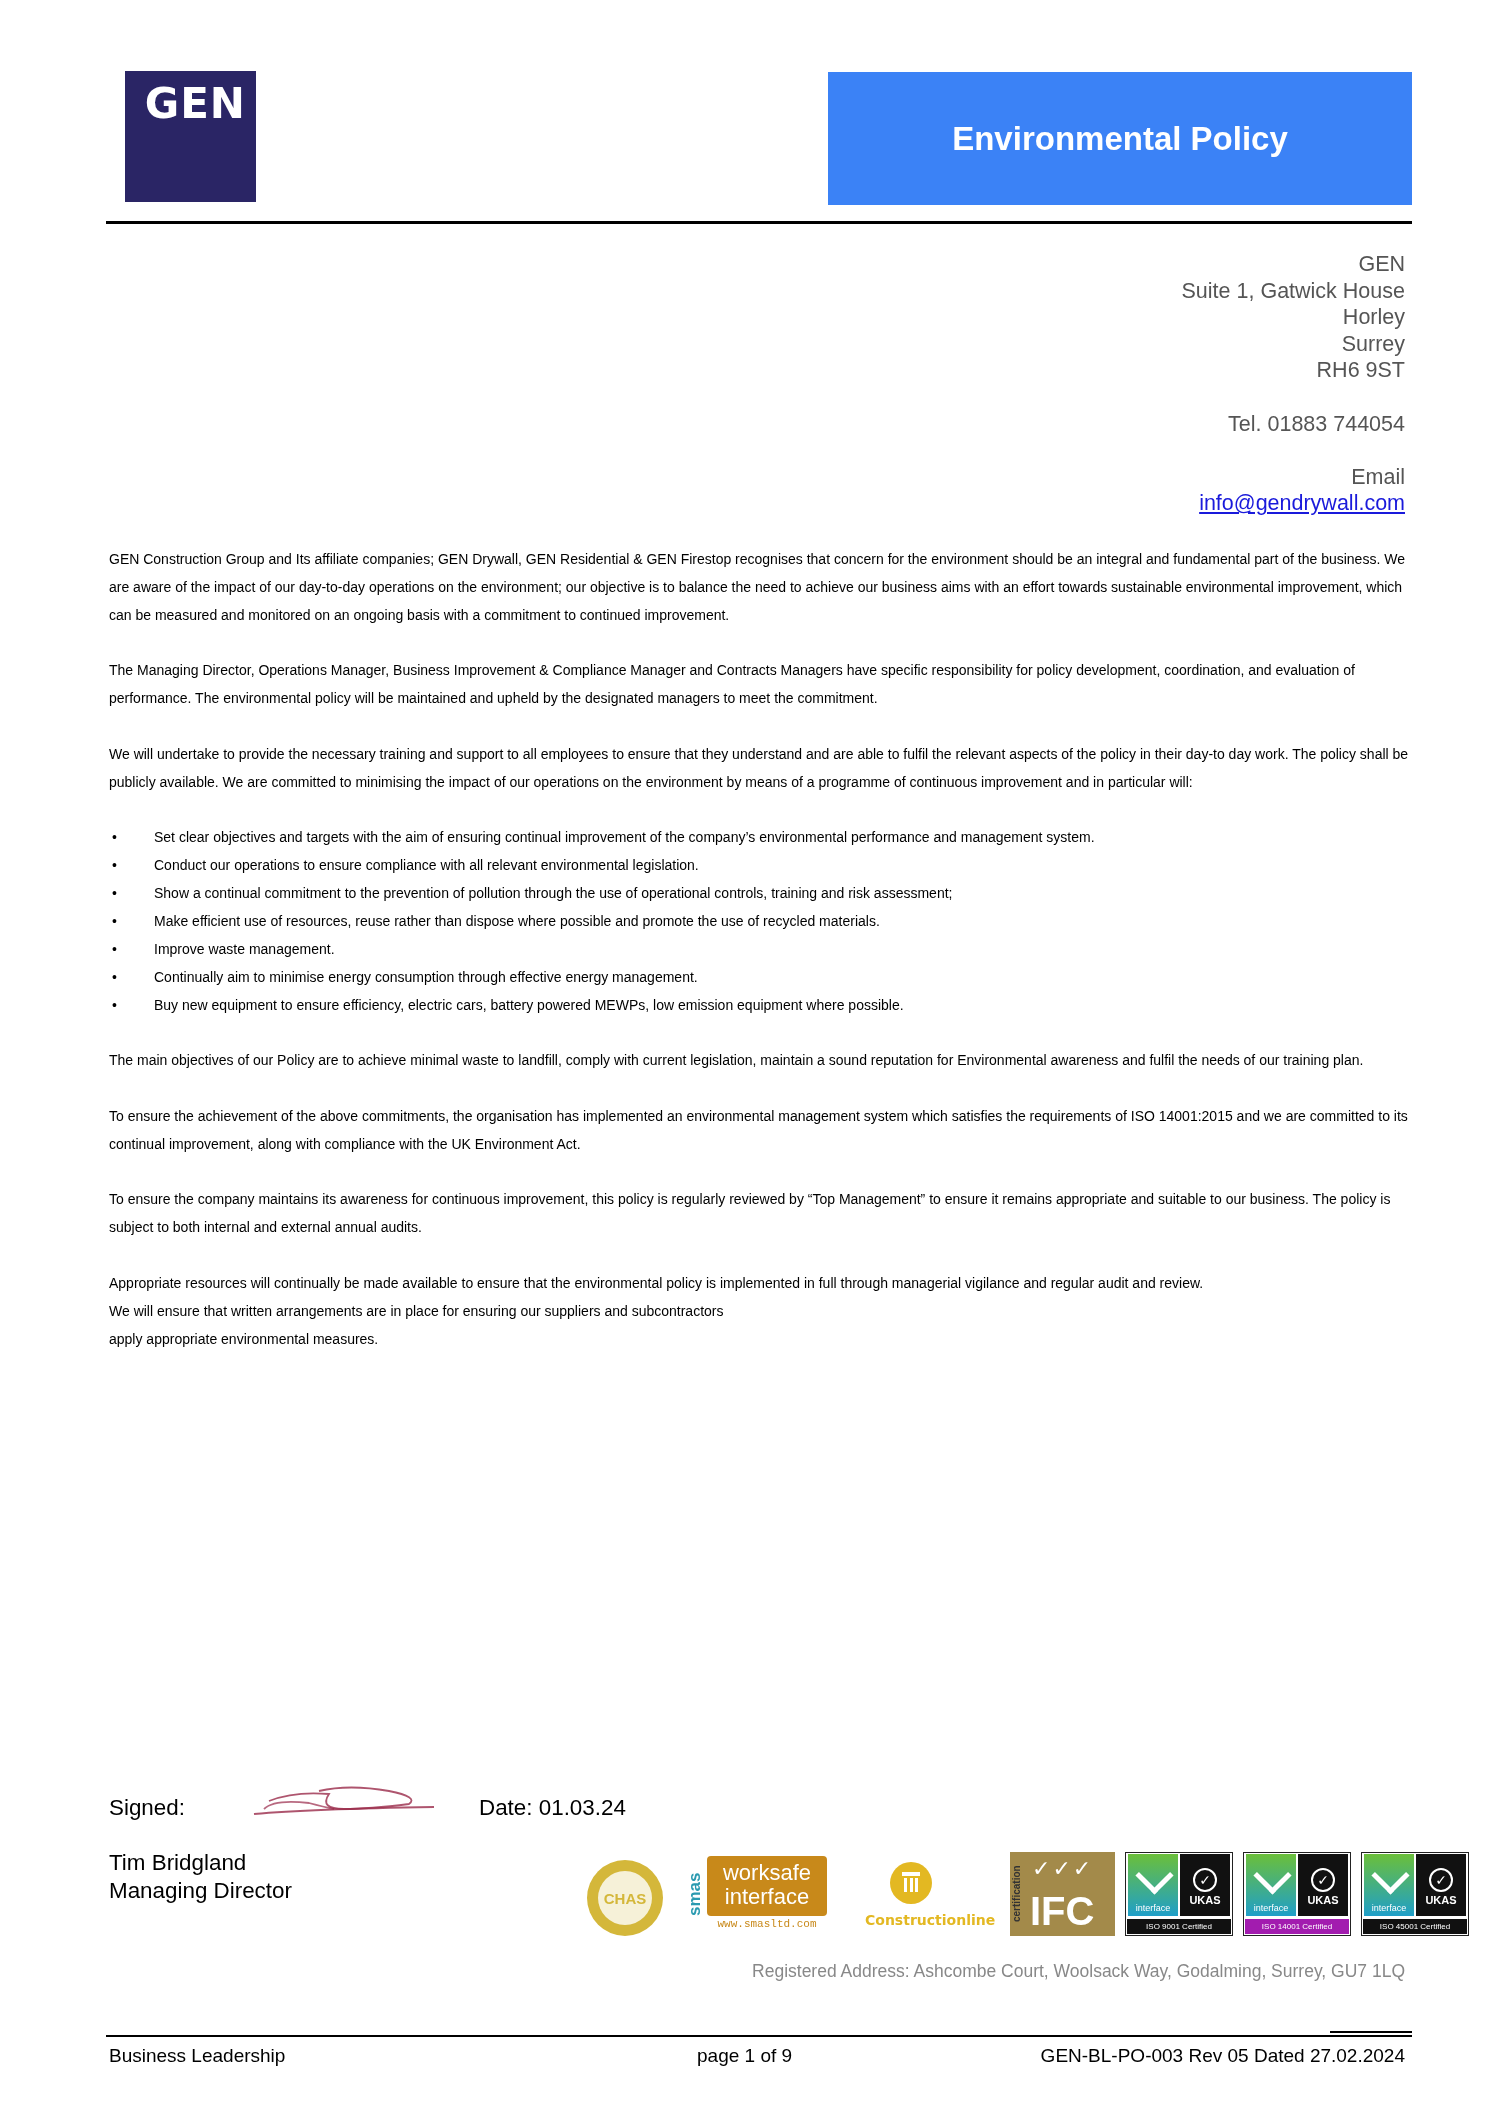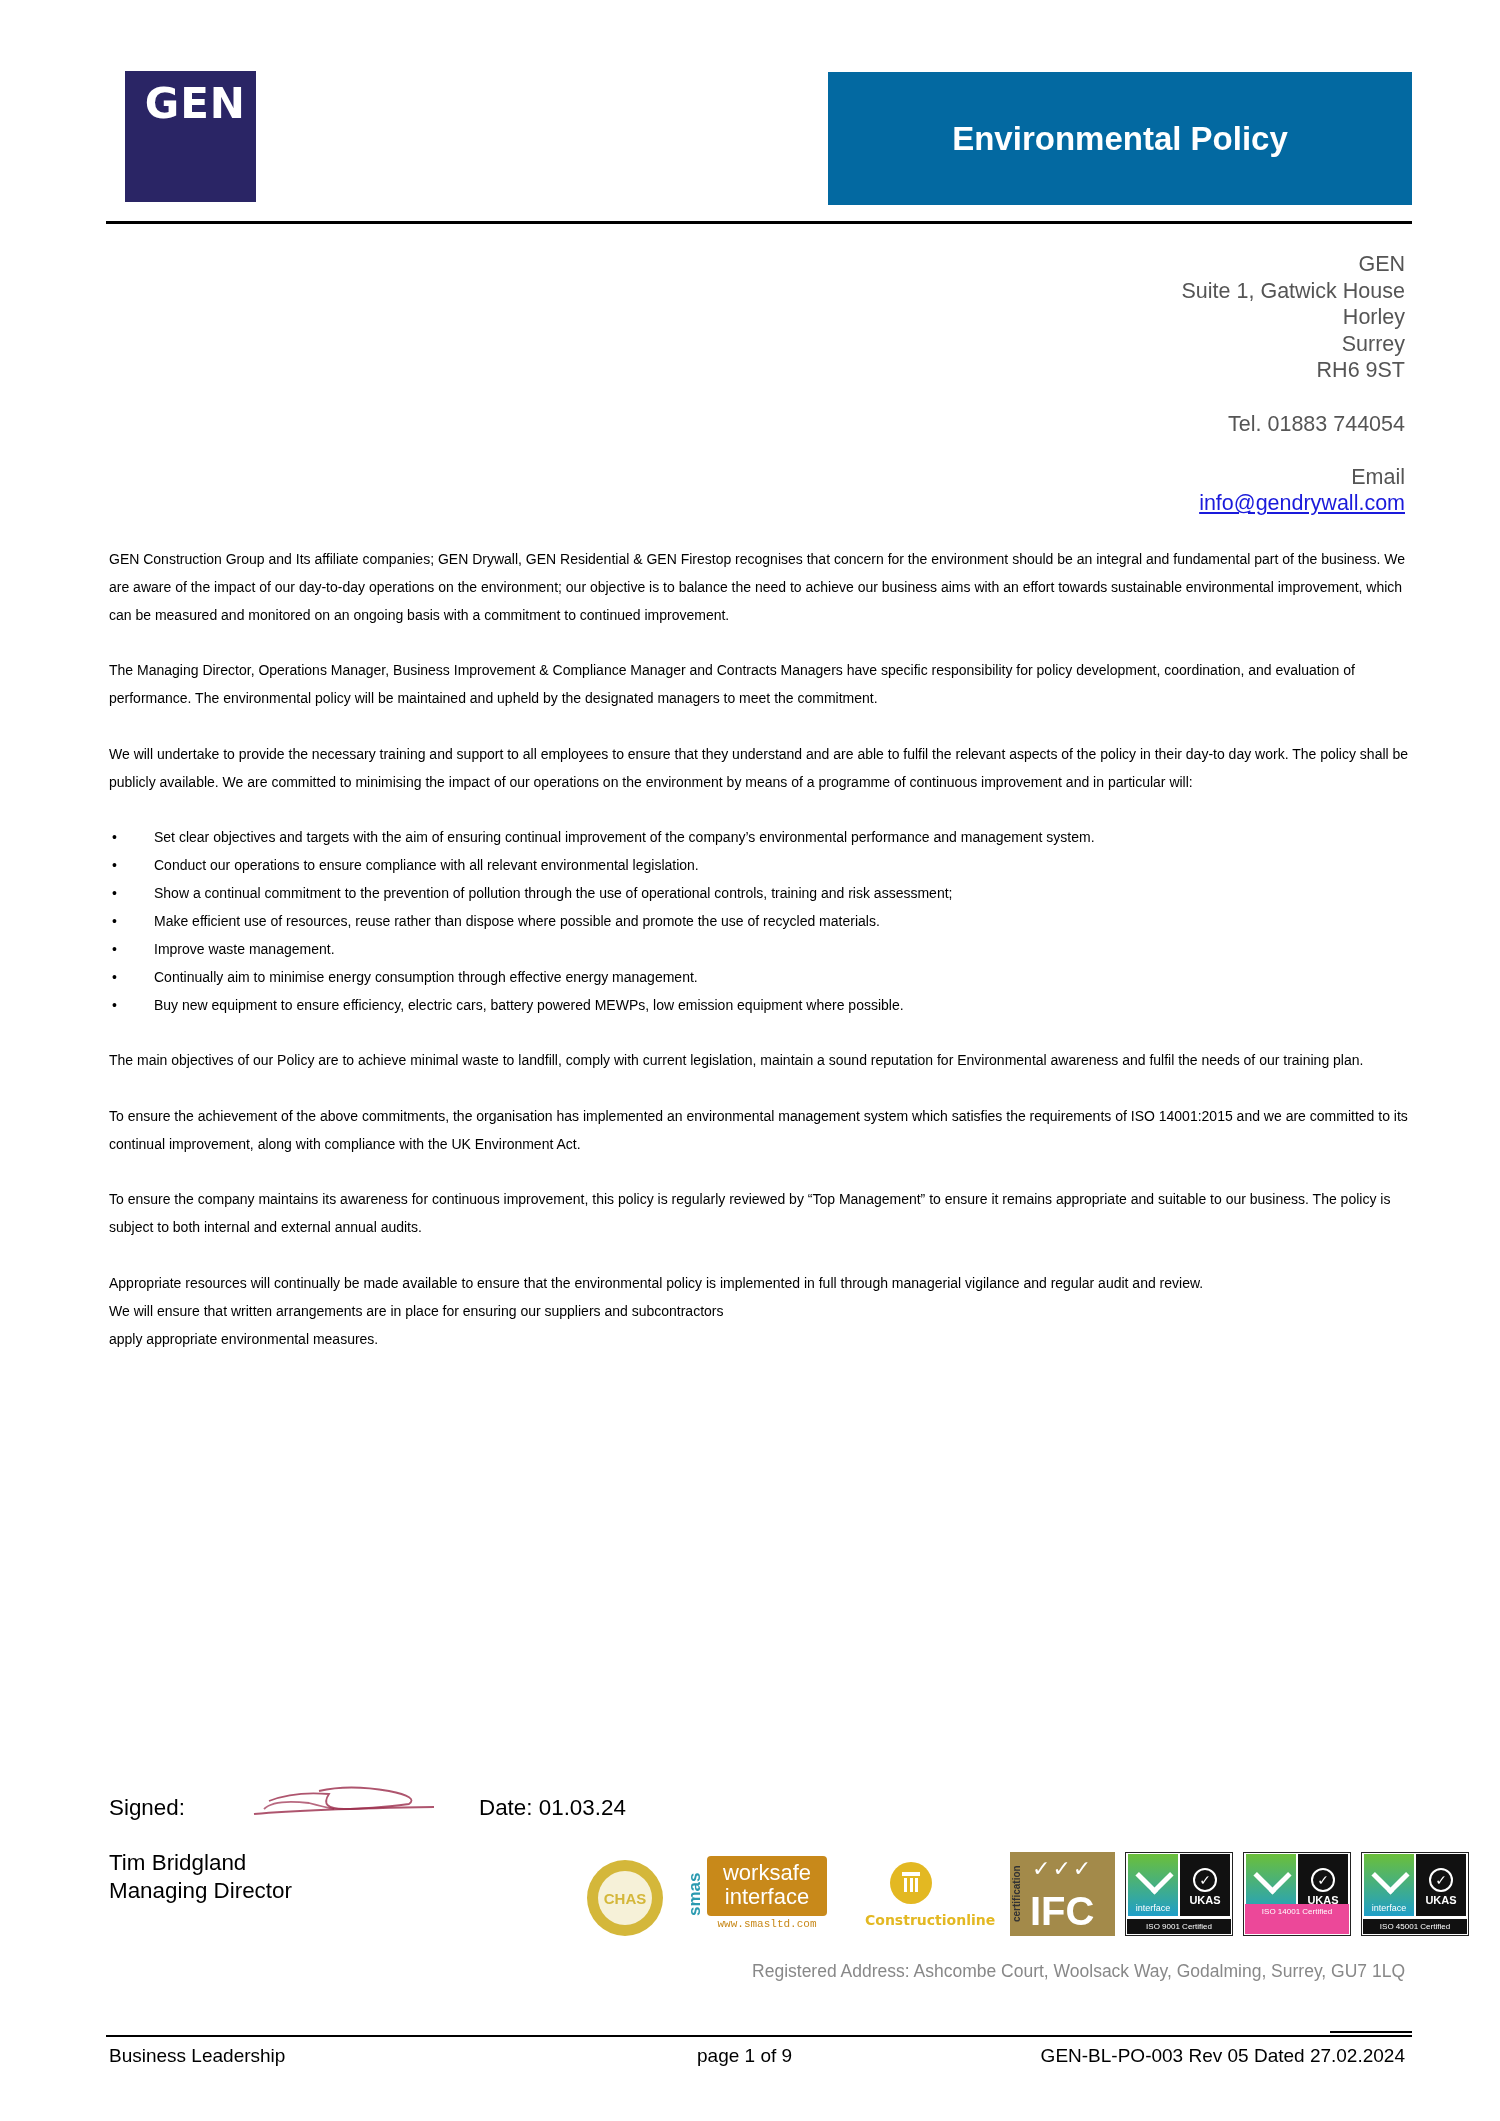--- a/index.html
+++ b/index.html
@@ -2,21 +2,21 @@
 <html><head>
 <meta charset="utf-8">
 <style>
   html, body { margin:0; padding:0; background:#ffffff; }
   body { width:1500px; height:2121px; position:relative; overflow:hidden;
          font-family:"Liberation Sans", sans-serif; color:#000; }
   .abs { position:absolute; }
   #logo { left:125px; top:71px; width:131px; height:131px; background:#2a2565; }
   #logo-text { position:absolute; right:10px; top:8px; color:#fff; font-weight:bold;
                font-size:42px; font-family:"DejaVu Sans", sans-serif; letter-spacing:1px; }
-  #title-box { left:828px; top:72px; width:584px; height:133px; background:#0369a1; }
+  #title-box { left:828px; top:72px; width:584px; height:133px; background:#3b82f6; }
   #title-text { position:absolute; left:0; right:0; top:48px; text-align:center; color:#fff;
                 font-weight:bold; font-size:33px; }
   #header-rule { left:106px; top:221px; width:1306px; height:3px; background:#000; }
   #address { right:95px; top:251px; text-align:right; color:#555; font-size:21.5px; line-height:26.6px; }
   #address .gap { height:26.6px; }
   #address a { color:#1a1adb; text-decoration:underline; }
   #body { left:109px; top:546px; width:1300px; font-size:14px; line-height:27.85px; }
   #body p { margin:0 0 27.85px 0; }
   #body ul { margin:0 0 27.85px 0; padding:0; list-style:none; }
   #body li { position:relative; padding-left:45px; }
@@ -145,21 +145,21 @@
   <div class="logo-item iso" style="left:658px;top:0;width:108px;height:84px">
       <div style="position:absolute;left:0;top:0;width:108px;height:84px;border:1px solid #222;box-sizing:border-box;background:#fff"></div>
       <div style="position:absolute;left:3px;top:2px;width:50px;height:62px;background:linear-gradient(#6bbf3a,#1f9fc9)">
         <div style="position:absolute;left:13px;top:8px;width:22px;height:22px;border-right:5px solid #fff;border-bottom:5px solid #fff;transform:rotate(45deg)"></div>
         <div style="position:absolute;left:0;right:0;bottom:3px;text-align:center;color:#fff;font-size:9px">interface</div>
       </div>
       <div style="position:absolute;left:55px;top:2px;width:50px;height:62px;background:#111">
         <div style="position:absolute;left:13px;top:14px;width:20px;height:20px;border:2px solid #fff;border-radius:50%;color:#fff;font-size:14px;text-align:center;line-height:20px">✓</div>
         <div style="position:absolute;left:0;right:0;top:40px;text-align:center;color:#fff;font-weight:bold;font-size:11px">UKAS</div>
       </div>
-      <div style="position:absolute;left:2px;right:2px;bottom:2px;height:30px;background:#ec4899;color:#fff;font-size:8px;text-align:center;line-height:15px">ISO 14001 Certified</div>
+      <div style="position:absolute;left:2px;right:2px;bottom:2px;height:15px;background:#a21caf;color:#fff;font-size:8px;text-align:center;line-height:15px">ISO 14001 Certified</div>
     </div>
   <div class="logo-item iso" style="left:776px;top:0;width:108px;height:84px">
       <div style="position:absolute;left:0;top:0;width:108px;height:84px;border:1px solid #222;box-sizing:border-box;background:#fff"></div>
       <div style="position:absolute;left:3px;top:2px;width:50px;height:62px;background:linear-gradient(#6bbf3a,#1f9fc9)">
         <div style="position:absolute;left:13px;top:8px;width:22px;height:22px;border-right:5px solid #fff;border-bottom:5px solid #fff;transform:rotate(45deg)"></div>
         <div style="position:absolute;left:0;right:0;bottom:3px;text-align:center;color:#fff;font-size:9px">interface</div>
       </div>
       <div style="position:absolute;left:55px;top:2px;width:50px;height:62px;background:#111">
         <div style="position:absolute;left:13px;top:14px;width:20px;height:20px;border:2px solid #fff;border-radius:50%;color:#fff;font-size:14px;text-align:center;line-height:20px">✓</div>
         <div style="position:absolute;left:0;right:0;top:40px;text-align:center;color:#fff;font-weight:bold;font-size:11px">UKAS</div>

